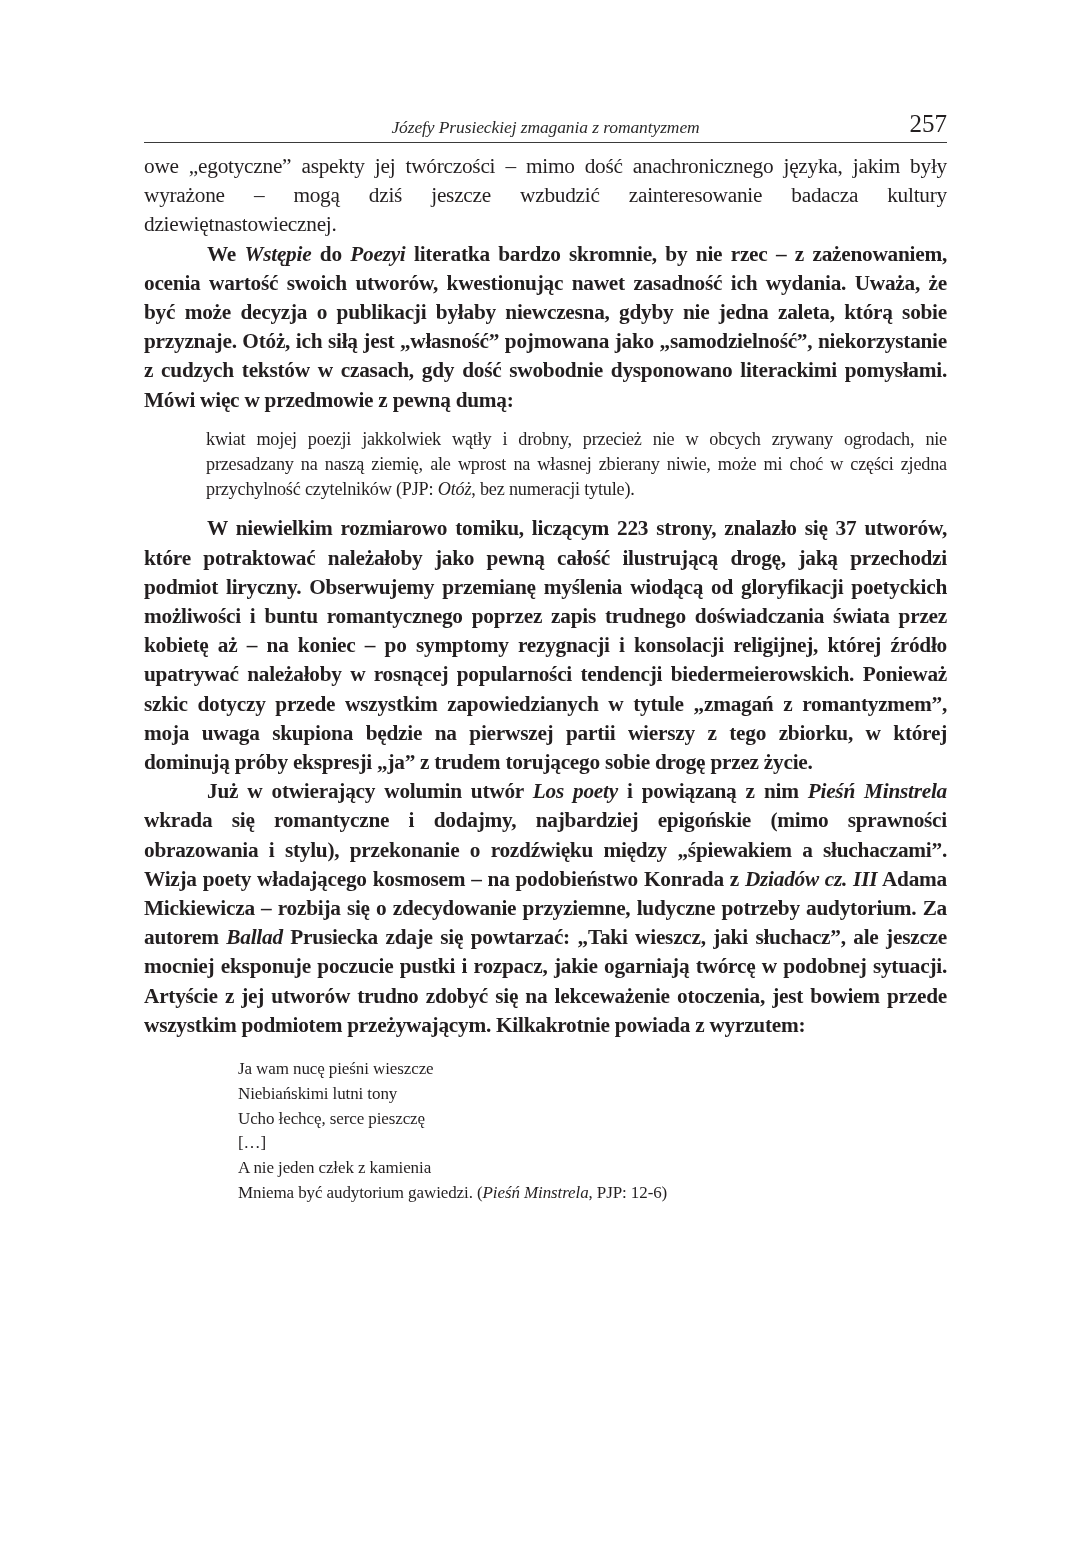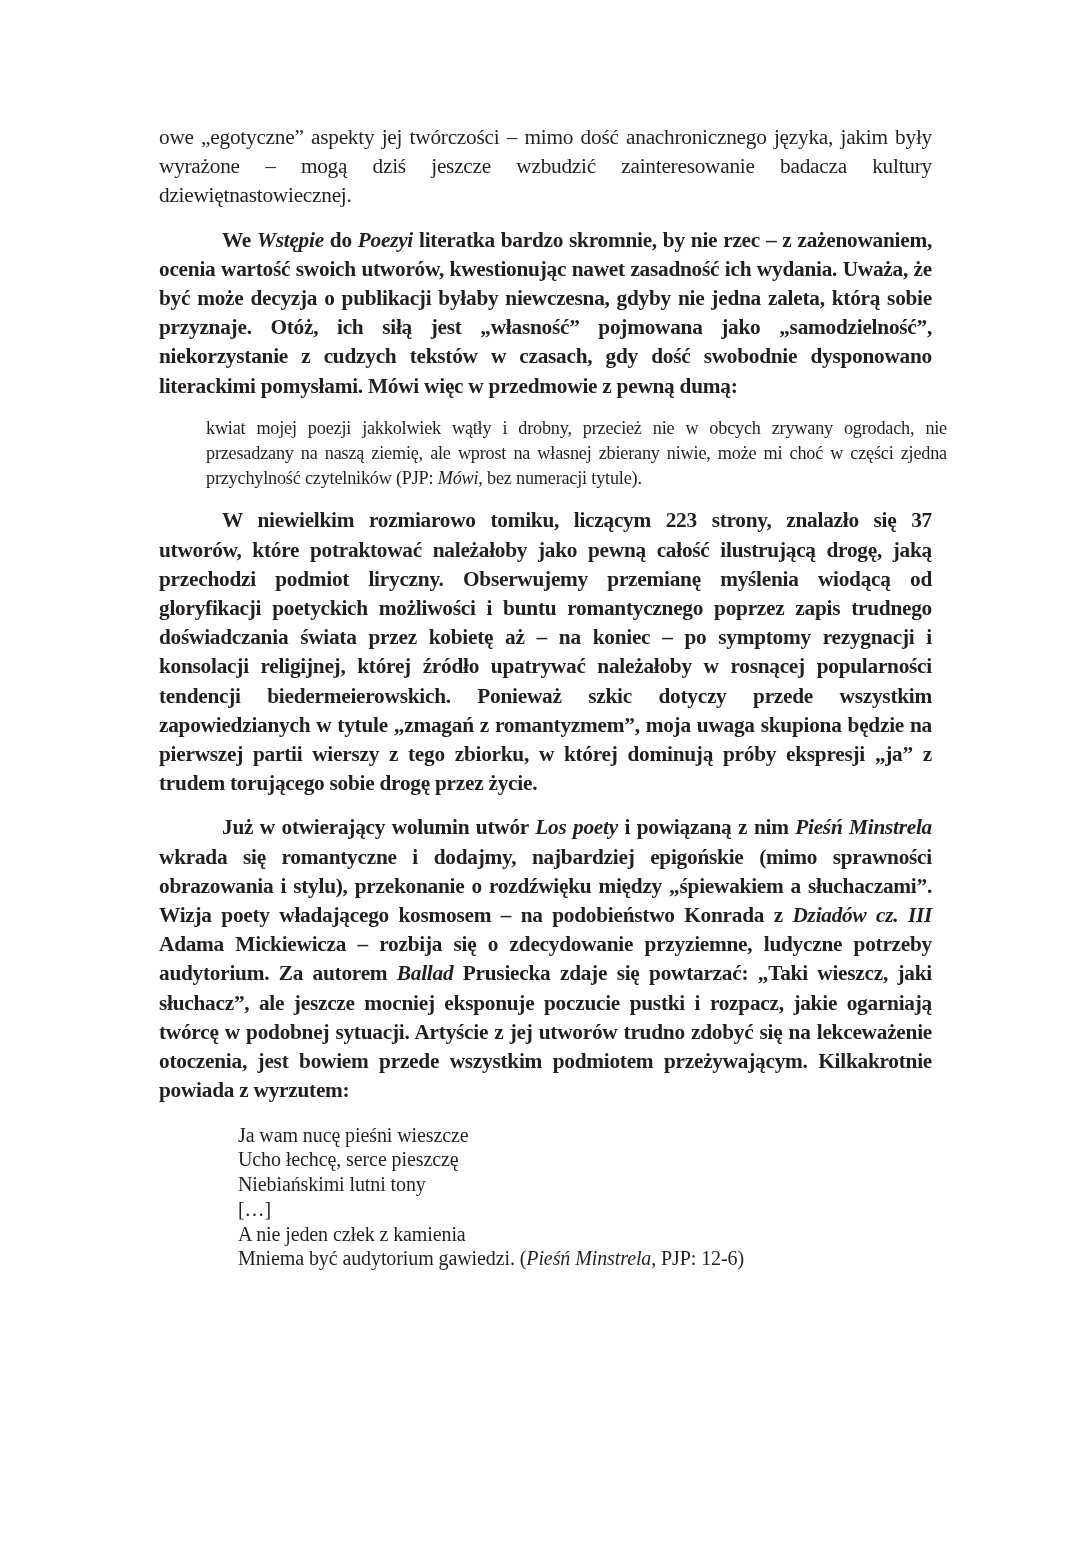--- a/index.html
+++ b/index.html
@@ -40,64 +40,68 @@
       color: #231f20;
     }
     .body-text {
       margin-top: 9px;
       font-size: 21.3px;
       line-height: 29.2px;
       text-align: justify;
       letter-spacing: -0.25px;
     }
     .body-text p {
-      margin: 15px;
+      margin: 0;
       text-indent: 0;
     }
     .body-text p.indent { text-indent: 63px; font-weight: bold; }
     .block-quote {
       margin: 12px 0 12px 62px;
       font-size: 18.2px;
       line-height: 25.2px;
       text-align: justify;
       letter-spacing: -0.2px;
     }
     .block-quote p { margin: 0; }
     .poem {
       margin: 17px 0 12px 94px;
-      font-size: 20px;
+      font-size: 17px;
       line-height: 24.8px;
       letter-spacing: -0.1px;
     }
     .poem .line { display: block; white-space: nowrap; }
     em, .it { font-style: italic; }
   </style>
 </head>
 <body>
 
 <div class="page">
 
+  <div class="running-head">
+    <div class="running-title">Józefy Prusieckiej zmagania z romantyzmem</div>
+    <div class="page-number">257</div>
+  </div>
 
   <div class="body-text">
 
     <p><span>owe „egotyczne” aspekty jej twórczości – mimo dość anachronicznego języka, jakim były wyrażone – mogą dziś jeszcze wzbudzić zainteresowanie badacza kultury dziewiętnastowiecznej.</span></p>
 
     <p class="indent"><span>We </span><em>Wstępie</em><span> do </span><em>Poezyi</em><span> literatka bardzo skromnie, by nie rzec – z zażenowaniem, ocenia wartość swoich utworów, kwestionując nawet zasadność ich wydania. Uważa, że być może decyzja o publikacji byłaby niewczesna, gdyby nie jedna zaleta, którą sobie przyznaje. Otóż, ich siłą jest „własność” pojmowana jako „samodzielność”, niekorzystanie z cudzych tekstów w czasach, gdy dość swobodnie dysponowano literackimi pomysłami. Mówi więc w przedmowie z pewną dumą:</span></p>
 
     <div class="block-quote">
-      <p><span>kwiat mojej poezji jakkolwiek wątły i drobny, przecież nie w obcych zrywany ogrodach, nie przesadzany na naszą ziemię, ale wprost na własnej zbierany niwie, może mi choć w części zjedna przychylność czytelników (PJP: </span><em>Mówi</em><span>, bez numeracji tytule).</span></p>
+      <p><span>kwiat mojej poezji jakkolwiek wątły i drobny, przecież nie w obcych zrywany ogrodach, nie przesadzany na naszą ziemię, ale wprost na własnej zbierany niwie, może mi choć w części zjedna przychylność czytelników (PJP: </span><em>Otóż</em><span>, bez numeracji tytule).</span></p>
     </div>
 
     <p class="indent"><span>W niewielkim rozmiarowo tomiku, liczącym 223 strony, znalazło się 37 utworów, które potraktować należałoby jako pewną całość ilustrującą drogę, jaką przechodzi podmiot liryczny. Obserwujemy przemianę myślenia wiodącą od gloryfikacji poetyckich możliwości i buntu romantycznego poprzez zapis trudnego doświadczania świata przez kobietę aż – na koniec – po symptomy rezygnacji i konsolacji religijnej, której źródło upatrywać należałoby w rosnącej popularności tendencji biedermeierowskich. Ponieważ szkic dotyczy przede wszystkim zapowiedzianych w tytule „zmagań z romantyzmem”, moja uwaga skupiona będzie na pierwszej partii wierszy z tego zbiorku, w której dominują próby ekspresji „ja” z trudem torującego sobie drogę przez życie.</span></p>
 
     <p class="indent"><span>Już w otwierający wolumin utwór </span><em>Los poety</em><span> i powiązaną z nim </span><em>Pieśń Minstrela</em><span> wkrada się romantyczne i dodajmy, najbardziej epigońskie (mimo sprawności obrazowania i stylu), przekonanie o rozdźwięku między „śpiewakiem a słuchaczami”. Wizja poety władającego kosmosem – na podobieństwo Konrada z </span><em>Dziadów cz. III</em><span> Adama Mickiewicza – rozbija się o zdecydowanie przyziemne, ludyczne potrzeby audytorium. Za autorem </span><em>Ballad</em><span> Prusiecka zdaje się powtarzać: „Taki wieszcz, jaki słuchacz”, ale jeszcze mocniej eksponuje poczucie pustki i rozpacz, jakie ogarniają twórcę w podobnej sytuacji. Artyście z jej utworów trudno zdobyć się na lekceważenie otoczenia, jest bowiem przede wszystkim podmiotem przeżywającym. Kilkakrotnie powiada z wyrzutem:</span></p>
 
     <div class="poem">
       <span class="line">Ja wam nucę pieśni wieszcze</span>
+      <span class="line">Niebiańskimi lutni tony</span>
       <span class="line">Ucho łechcę, serce pieszczę</span>
-      <span class="line">Niebiańskimi lutni tony</span>
       <span class="line">[…]</span>
       <span class="line">A nie jeden człek z kamienia</span>
       <span class="line"><span>Mniema być audytorium gawiedzi. (</span><em>Pieśń Minstrela</em><span>, PJP: 12-6)</span></span>
     </div>
 
   </div>
 </div>
 
 </body></html>

